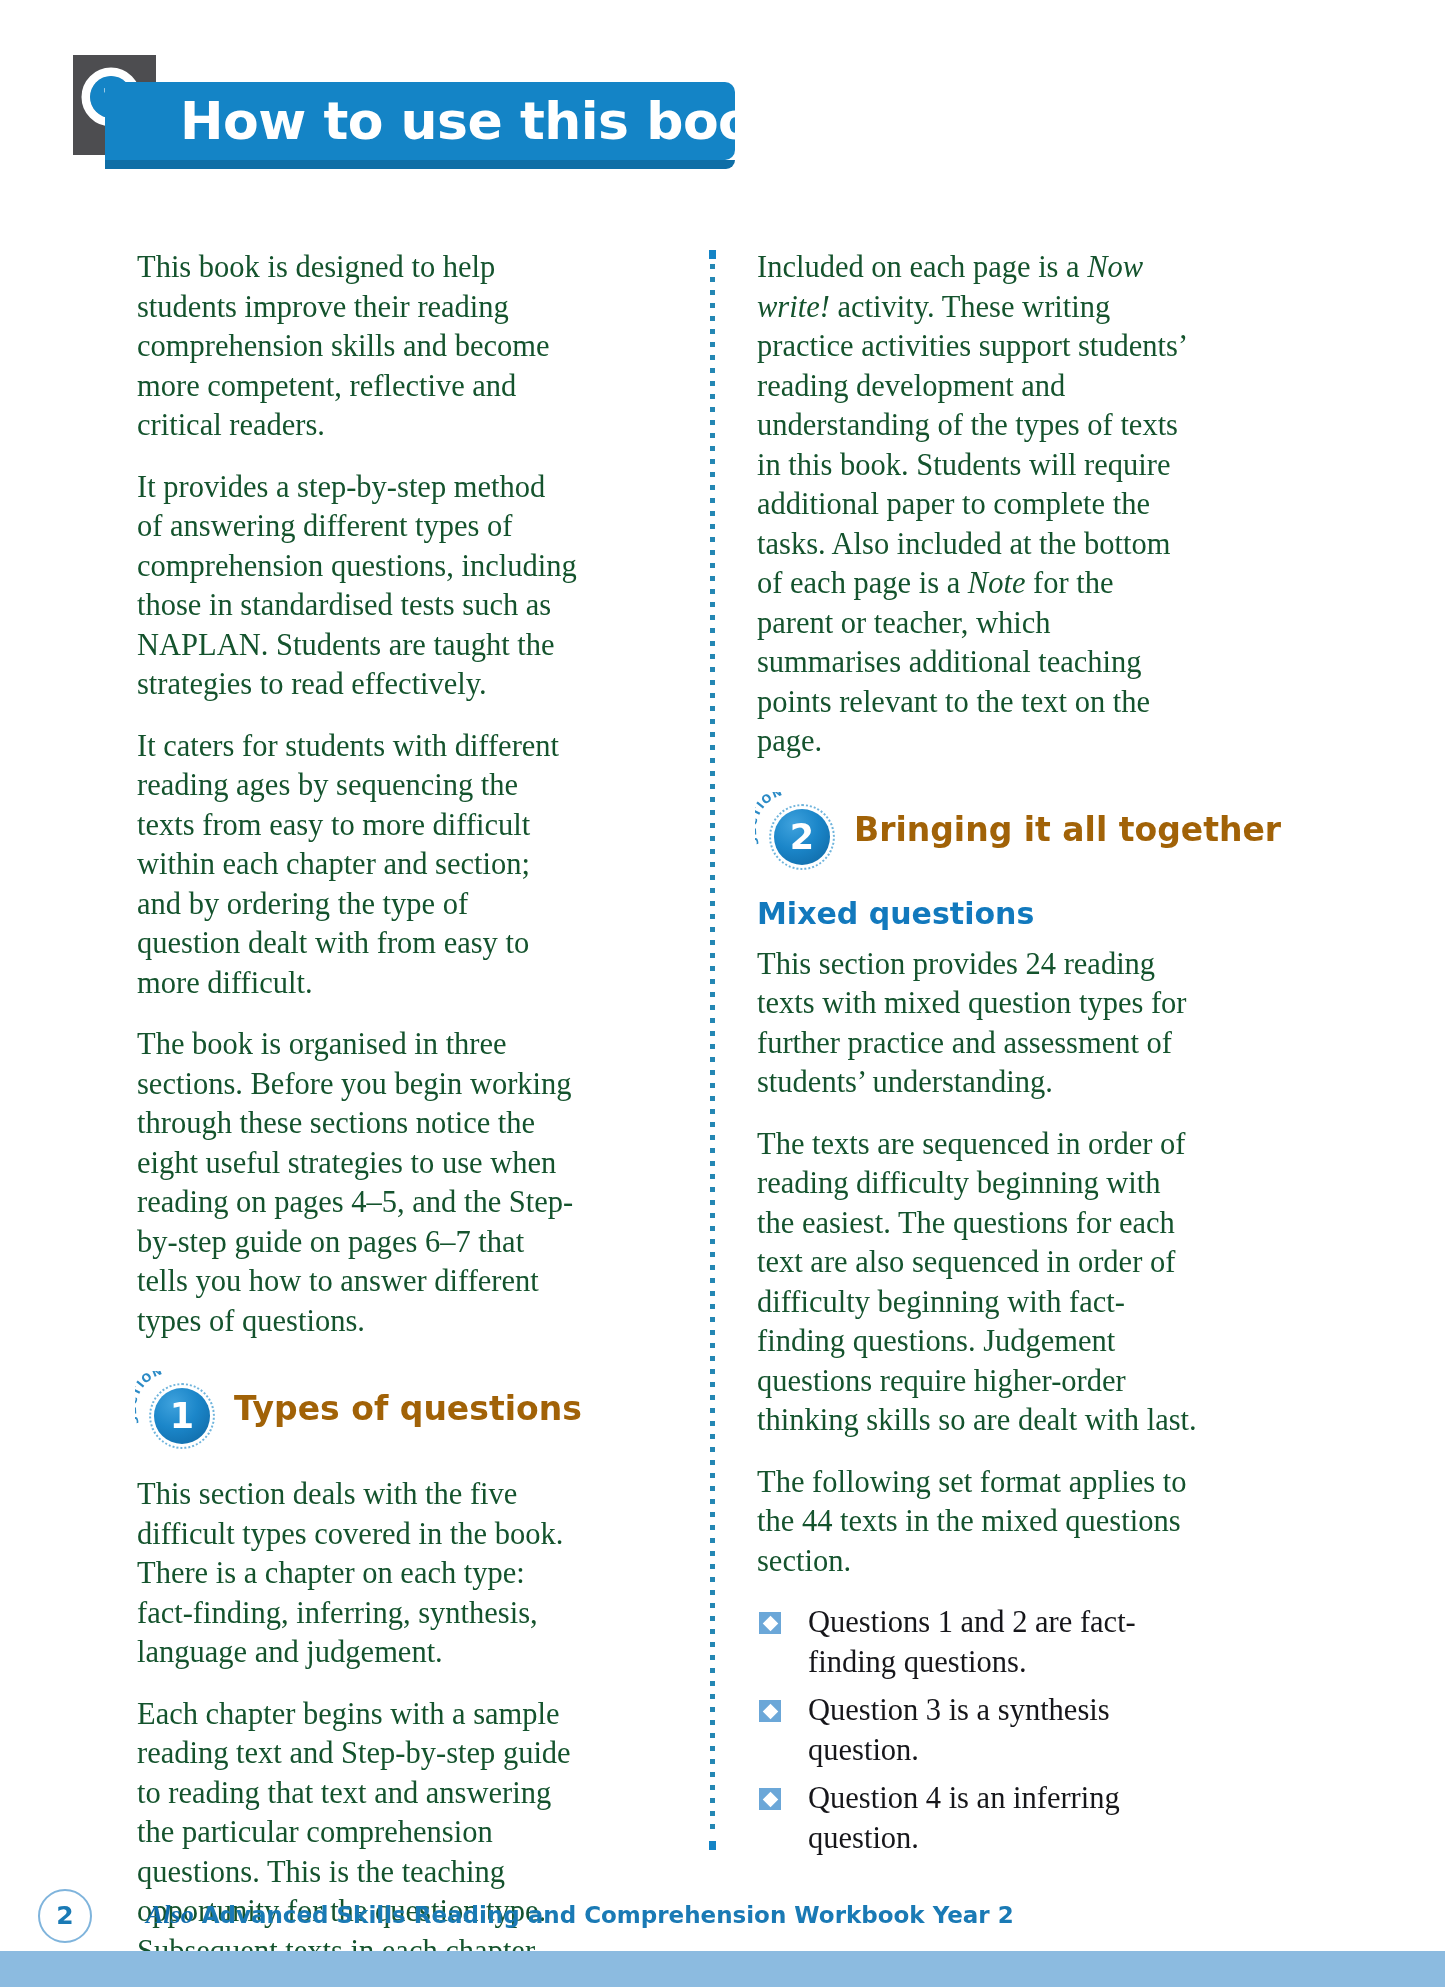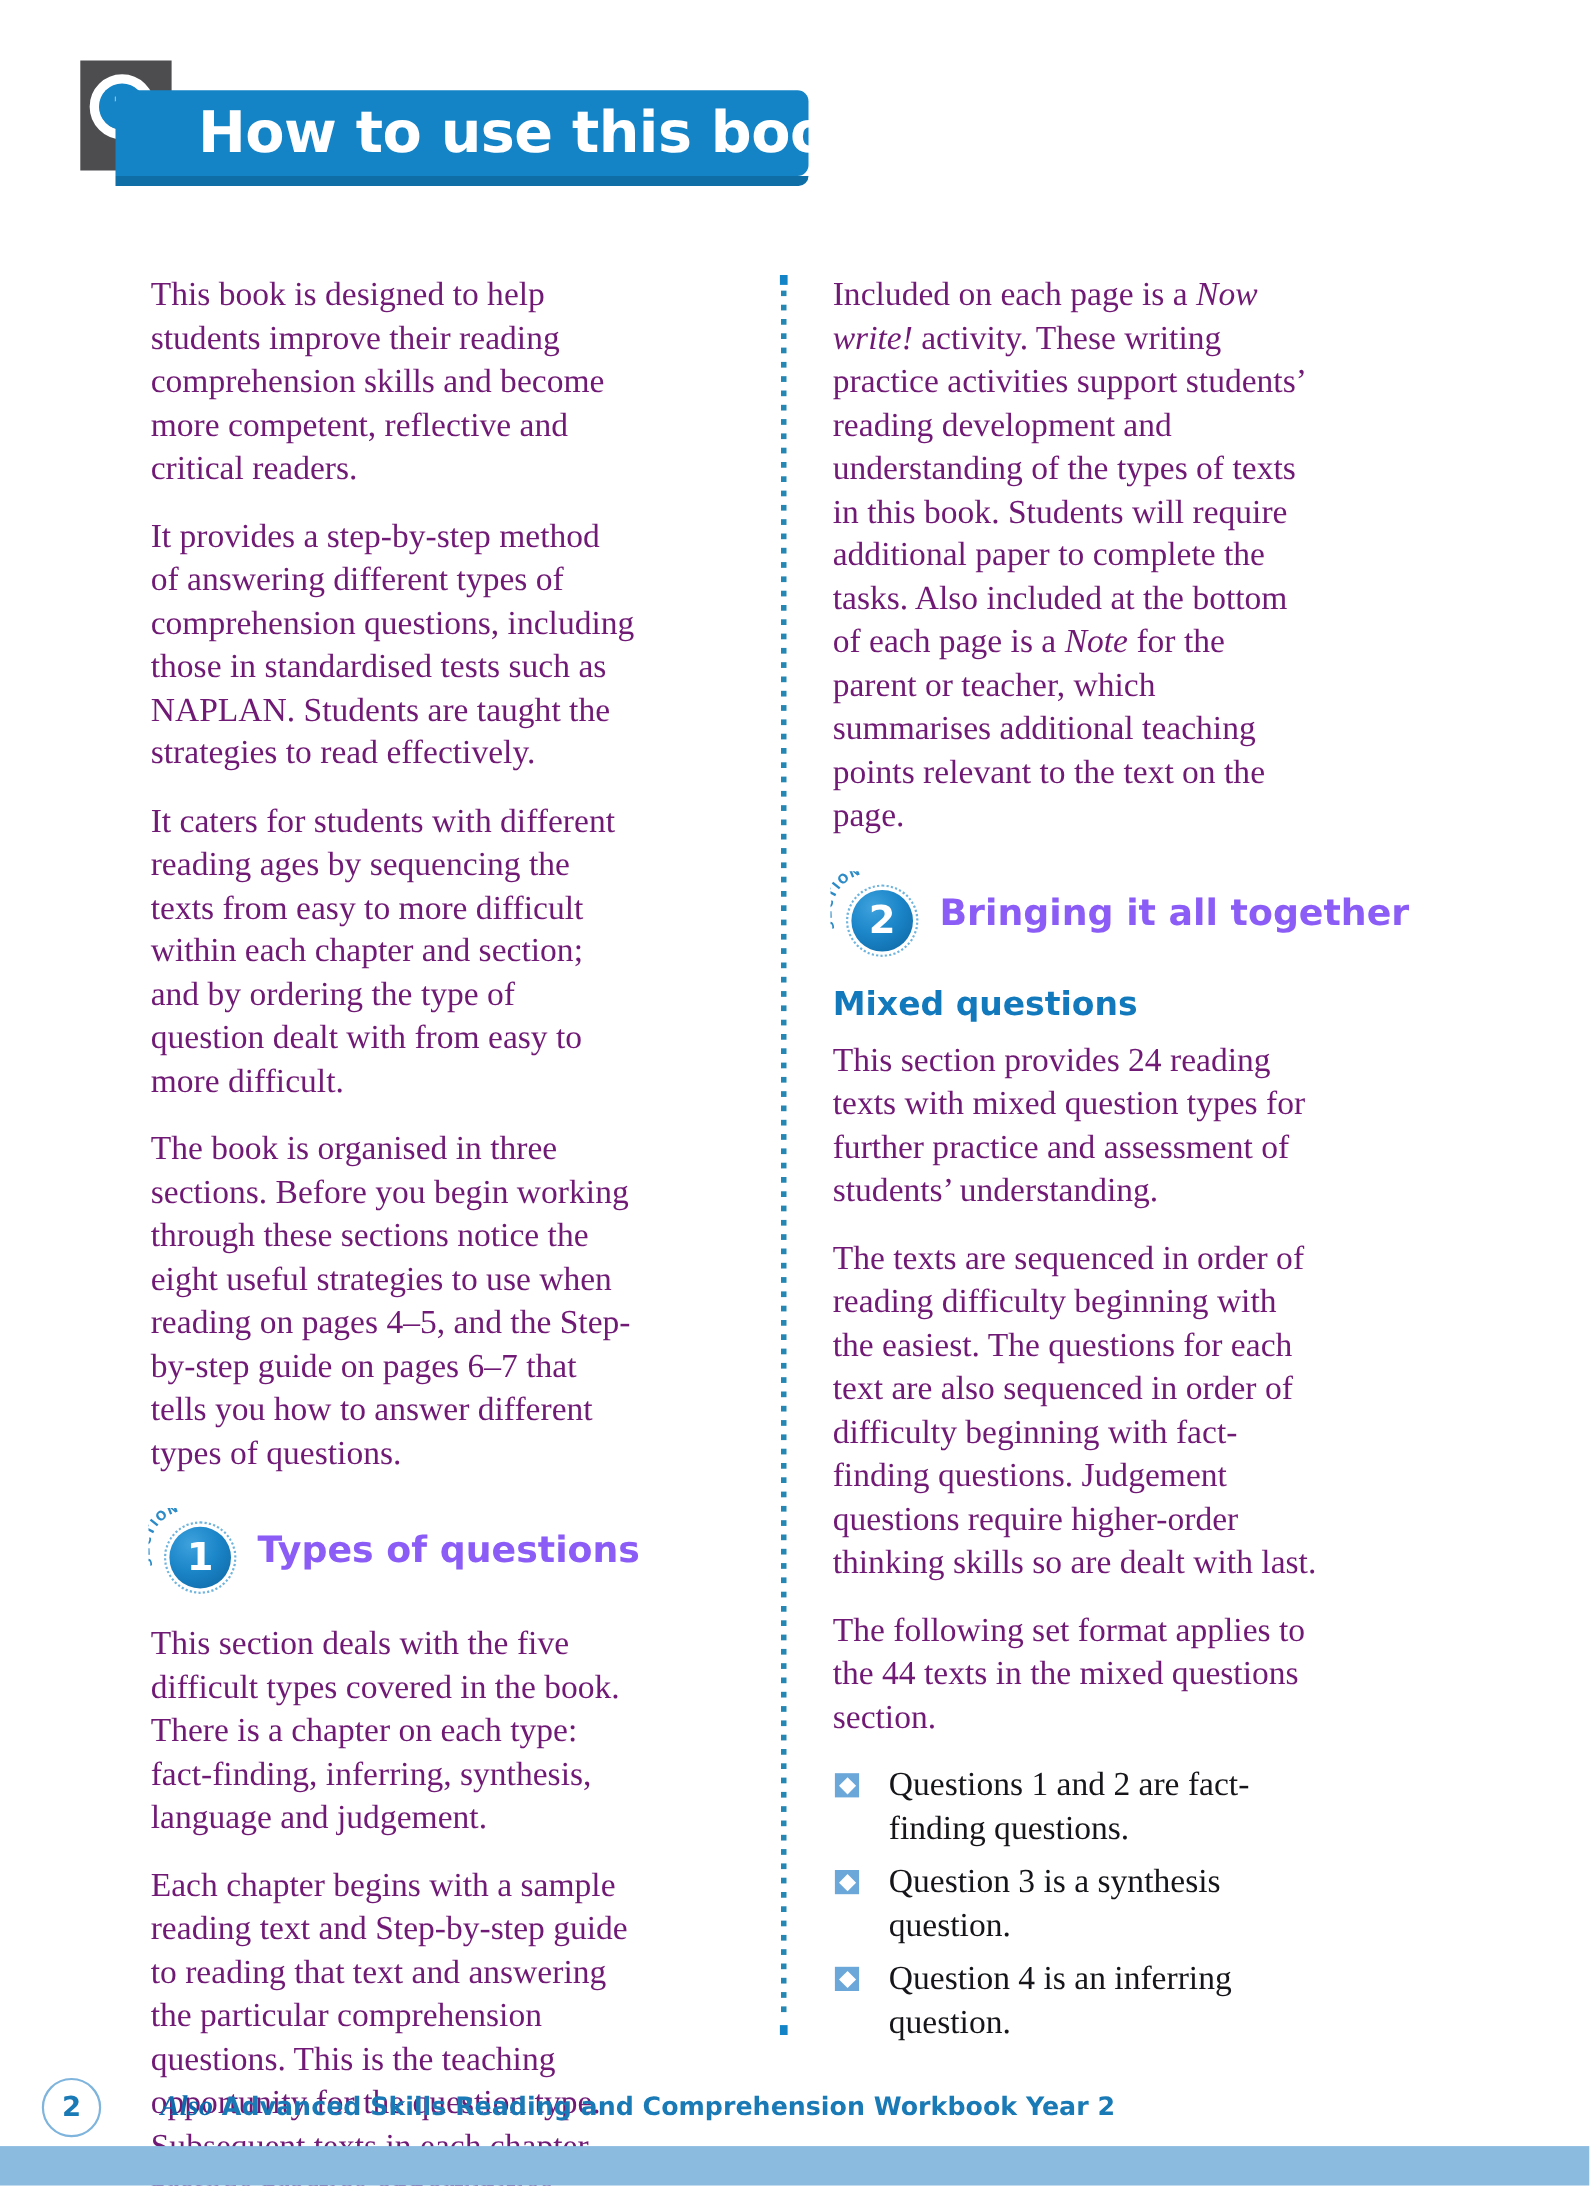--- a/index.html
+++ b/index.html
@@ -93,21 +93,21 @@
     width: 5px;
     background-image: linear-gradient(to bottom, #2487b4 0, #2487b4 5px, transparent 5px, transparent 13px);
     background-size: 5px 13px;
     background-repeat: repeat-y;
   }
 
   p.body {
     margin: 0 0 22px 0;
     font-size: 30.5px;
     line-height: 39.5px;
-    color: #701a75;
+    color: #14532d;
     font-family: "Liberation Serif", serif;
   }
   p.body i { font-style: italic; }
 
   
   .section-head {
     position: relative;
     height: 84px;
     margin: 34px 0 16px 0;
   }
@@ -154,21 +154,21 @@
     font-size: 11.5px;
     fill: #2c8bc6;
     letter-spacing: 1px;
   }
   .section-title {
     position: absolute;
     left: 97px; top: 14px;
     font-family: "DejaVu Sans", sans-serif;
     font-weight: bold;
     font-size: 33px;
-    color: #8b5cf6;
+    color: #a16207;
     white-space: nowrap;
   }
   .sub-head {
     margin: 14px 0 14px 0;
     font-family: "DejaVu Sans", sans-serif;
     font-weight: bold;
     font-size: 30px;
     color: #1279bd;
   }
 

